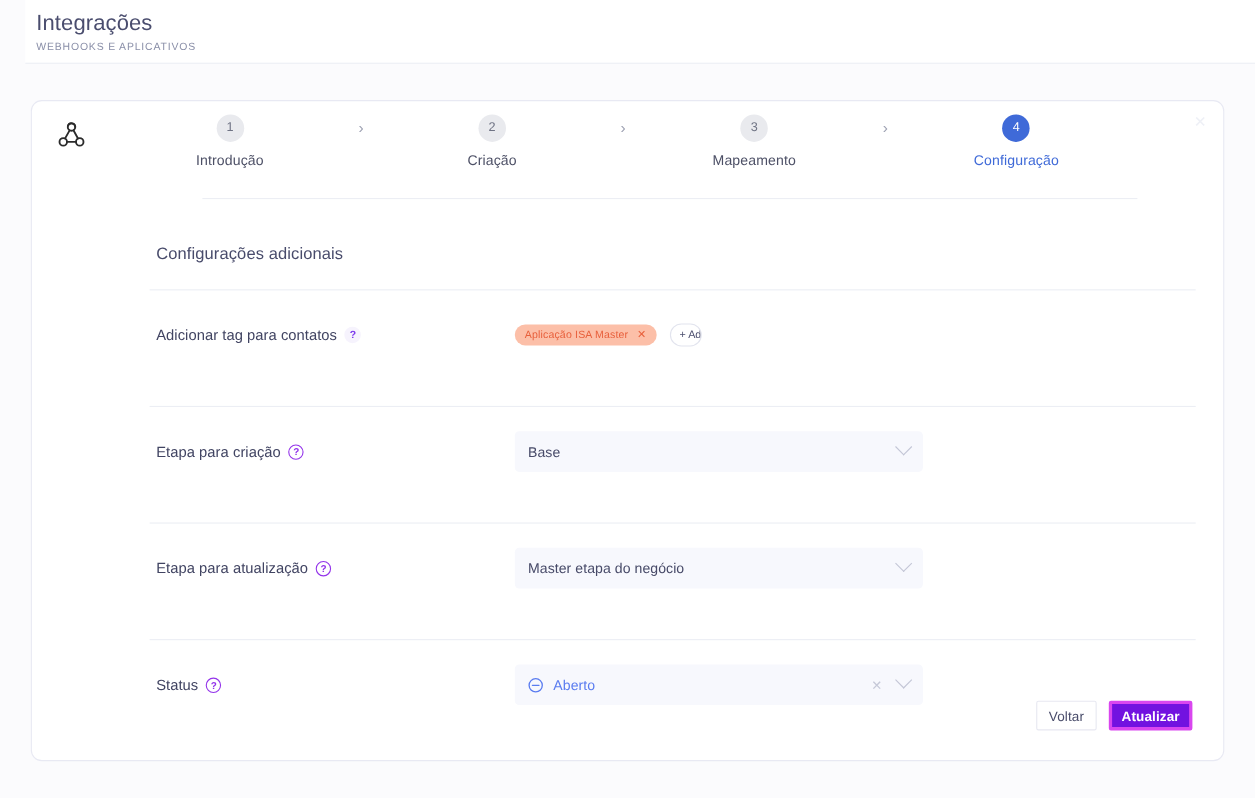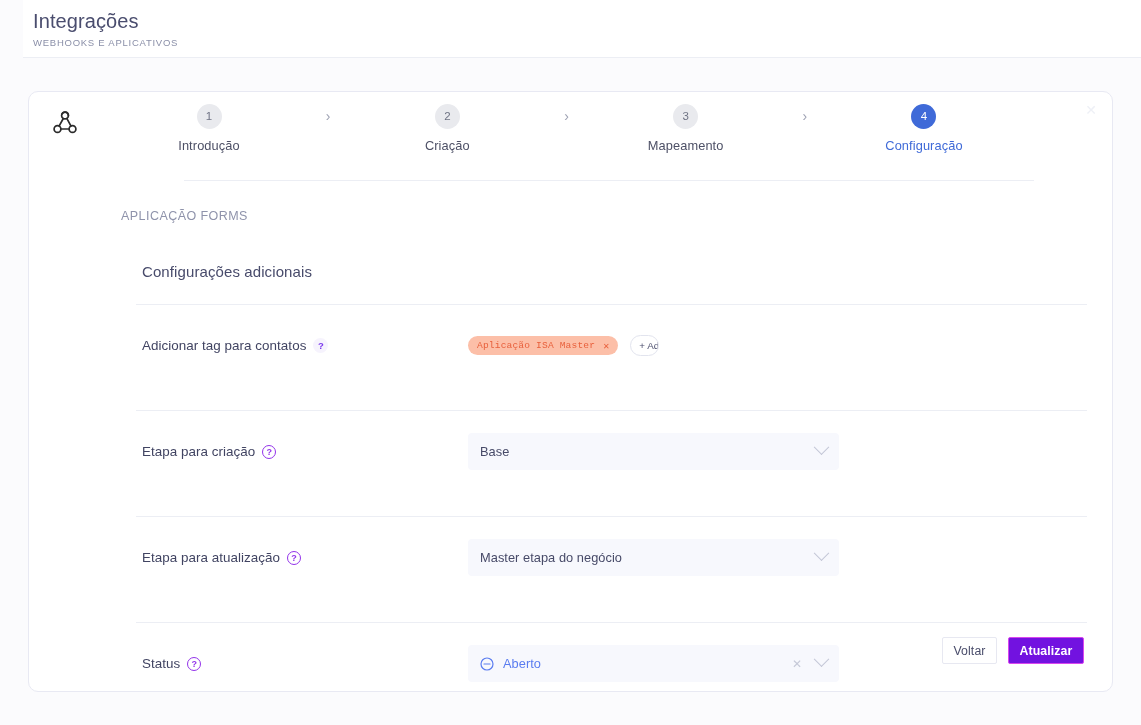--- a/index.html
+++ b/index.html
@@ -208,21 +208,20 @@
     align-items: center;
     gap: 8px;
     height: 19px;
     padding: 0 9px;
     border-radius: 10px;
     background: #fcbfa8;
     color: #e8603c;
     font-size: 9.6px;
     letter-spacing: .15px;
     cursor: default;
-    font-family: Liberation Mono, monospace;
   }
   .tag-chip .chip-x {
     font-size: 10px;
     color: #e8603c;
     cursor: pointer;
   }
   .tag-add {
     margin-left: 12px;
     height: 21px;
     width: 29px;
@@ -301,21 +300,21 @@
   }
   .btn-ghost {
     width: 55px;
     background: #ffffff;
     border: 1px solid #e7e8f1;
     color: #4a4d6b;
   }
   .btn-primary {
     width: 76px;
     background: #7212e0;
-    border: 1px solid #d946ef;
+    border: 3px solid #d946ef;
     color: #ffffff;
     font-weight: 700;
   }
 </style>
 </head>
 <body>
 
 <div class="page-header">
   <div class="page-title">Integrações</div>
   <div class="page-subtitle">WEBHOOKS E APLICATIVOS</div>
@@ -362,21 +361,20 @@
 
         <div class="step active">
           <div class="step-bubble">4</div>
           <div class="step-label">Configuração</div>
         </div>
 
       </div>
       <div class="stepper-rule"></div>
     </div>
 
-    <div class="section-eyebrow">APLICAÇÃO FORMS</div>
 
     <div class="panel">
       <div class="panel-title">Configurações adicionais</div>
       <div class="rule"></div>
 
       <div class="field-row">
         <div class="field-label">
           <span>Adicionar tag para contatos</span>
           <span class="help-icon soft">?</span>
         </div>

